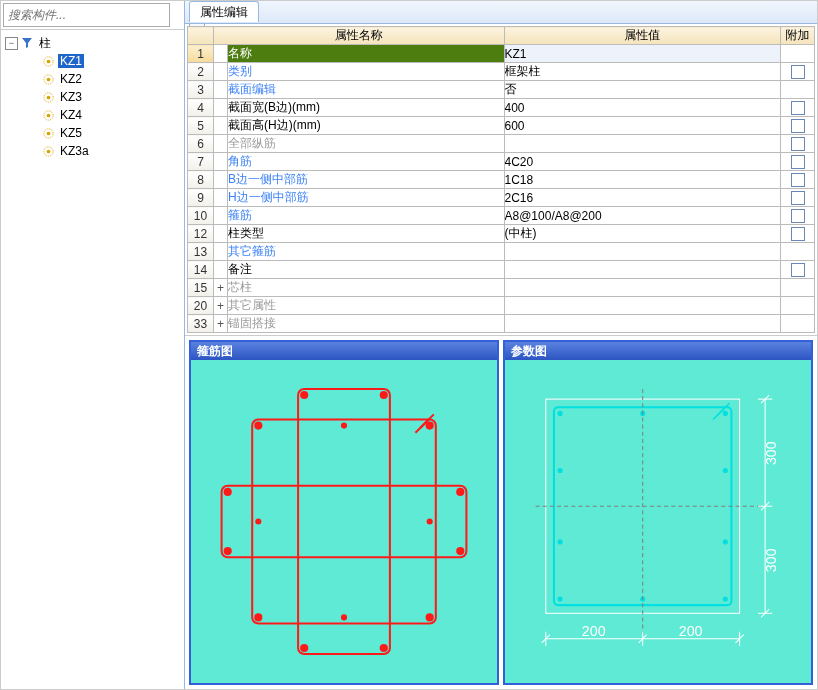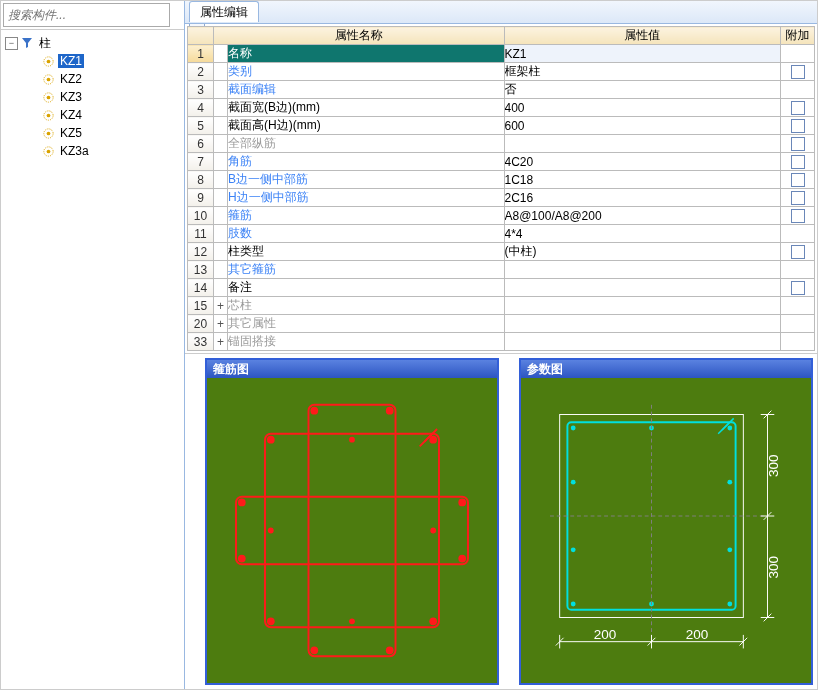--- a/index.html
+++ b/index.html
@@ -27,28 +27,28 @@
 th.col-idx{width:26px;background:linear-gradient(#fcf3e0,#f5e4bb);}
 th.col-name{background:linear-gradient(#fcf3e0,#f5e4bb);}
 th.col-val{background:linear-gradient(#fcf3e0,#f5e4bb);}
 th.col-extra{width:34px;background:linear-gradient(#fcf3e0,#f5e4bb);margin-left:38px;}
 td.idx{text-align:center;background:linear-gradient(#fff,#f3f0ea);color:#333;}
 td.expander{width:12px;text-align:center;background:#fff;color:#555;font-size:10px;}
 td.pname{padding-left:6px;}
 td.pval{padding-left:4px;}
 .blue-text{color:#3b82f6;}
 .gray-text{color:#9a9a9a;}
-tr.sel td.pname{background:#0f766e;color:#fff;}
+tr.sel td.pname{background:#4d7c0f;color:#fff;}
 tr.sel td.pval{background:#eef3fb;}
 tr.sel td.idx{background:linear-gradient(#fdf0d0,#f5da9a);}
 .chk{width:12px;height:12px;border:1px solid #6a87b8;margin:0 auto;display:block;background:#fff;}
 td.extra{text-align:center;}
 
 .diagrams{flex:1;display:flex;gap:4px;padding:4px;background:#fff;min-height:0;}
-.diagram{flex:1;border:2px solid #335fd8;display:flex;flex-direction:column;background:#4d7c0f;min-width:0;margin-left:16px;}
+.diagram{flex:1;border:2px solid #335fd8;display:flex;flex-direction:column;background:#5eead4;min-width:0;}
 .diagram-title{height:18px;background:linear-gradient(#5a82e0,#2c55c2);color:#fff;font-size:12px;padding:0 6px;display:flex;align-items:center;font-weight:bold;}
 .diagram-body{flex:1;overflow:hidden;}
 .diagram-body svg{width:100%;height:100%;display:block;}
 </style>
 </head>
 <body>
 
 <div class="app">
 
   <div class="sidebar">
@@ -245,27 +245,20 @@
             <tr>
               <td class="idx">10</td>
               <td class="expander"></td>
               <td class="pname blue-text">箍筋</td>
               <td class="pval">A8@100/A8@200</td>
               <td class="extra">
                 <span class="chk"></span>
               </td>
             </tr>
             <tr>
-              <td class="idx">11</td>
-              <td class="expander"></td>
-              <td class="pname blue-text">肢数</td>
-              <td class="pval">4*4</td>
-              <td class="extra"></td>
-            </tr>
-            <tr>
               <td class="idx">12</td>
               <td class="expander"></td>
               <td class="pname ">柱类型</td>
               <td class="pval">(中柱)</td>
               <td class="extra">
                 <span class="chk"></span>
               </td>
             </tr>
             <tr>
               <td class="idx">13</td>

